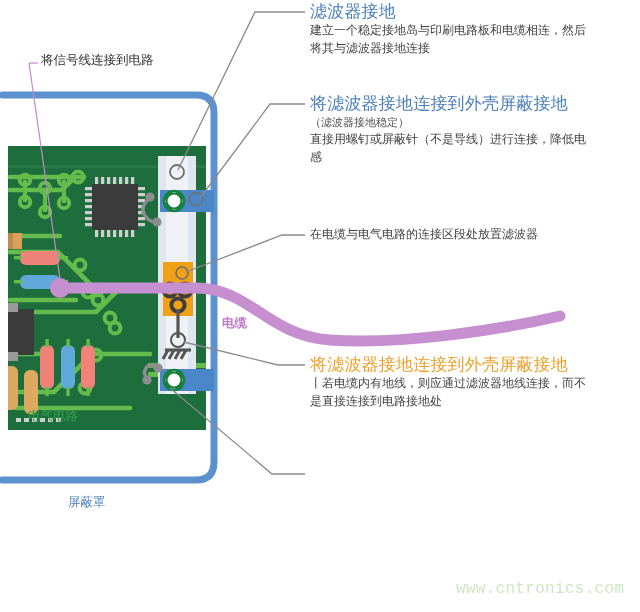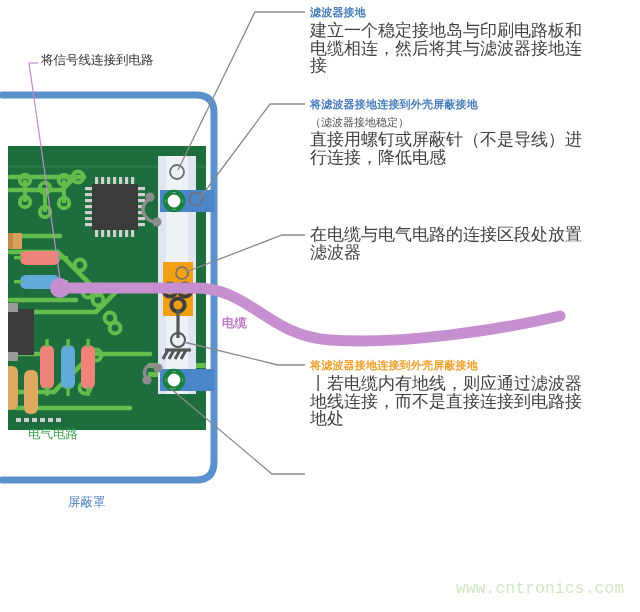--- a/index.html
+++ b/index.html
@@ -9,30 +9,30 @@
     font-family:"Liberation Sans","DejaVu Sans",sans-serif;
     position:relative;
     overflow:hidden;
   }
   #stage{position:absolute;left:0;top:0;width:640px;height:612px;}
   #svg-layer{position:absolute;left:0;top:0;width:640px;height:612px;}
 
   
   .anno{position:absolute;width:286px;}
   .anno .title{
-    font-size:11px;font-weight:bold;line-height:18px;
+    font-size:17px;font-weight:normal;line-height:18px;
     letter-spacing:0.2px;margin:0 0 1px 0;
   }
   .anno .title.blue{color:#4a7ebb;}
   .anno .title.orange{color:#eda02a;}
   .anno .sub{
     font-size:11px;color:#4f4f4f;line-height:17px;margin:0;
   }
   .anno .body{
-    font-size:17px;color:#3f3f3f;line-height:17.5px;margin:0;
+    font-size:12px;color:#3f3f3f;line-height:17.5px;margin:0;
   }
 
   
   .fig-label{position:absolute;font-size:12.5px;line-height:16px;white-space:nowrap;}
   .fig-label.dark{color:#2f2f2f;}
   .fig-label.green{color:#35a24d;}
   .fig-label.blue{color:#4a7ebb;margin-left:40px;}
   .fig-label.purple{color:#bf7cc9;}
 
   .watermark{
@@ -291,19 +291,19 @@
   <div class="anno" style="left:310px;top:356px;">
     <div class="title orange">将滤波器接地连接到外壳屏蔽接地</div>
     <div class="body">丨若电缆内有地线，则应通过滤波器地线连接，而不是直接连接到电路接地处</div>
   </div>
 
 
   <div class="fig-label dark" style="left:41px;top:52px;">将信号线连接到电路</div>
 
   <div class="fig-label purple" style="left:222px;top:315px;font-weight:bold;">电缆</div>
 
-  <div class="fig-label green" style="left:28px;top:426px;">电气电路</div>
+  <div class="fig-label green" style="left:28px;top:408px;">电气电路</div>
 
   <div class="fig-label blue" style="left:28px;top:494px;">屏蔽罩</div>
 
   <div class="watermark">www.cntronics.com</div>
 
 </div>
 
 </body></html>

